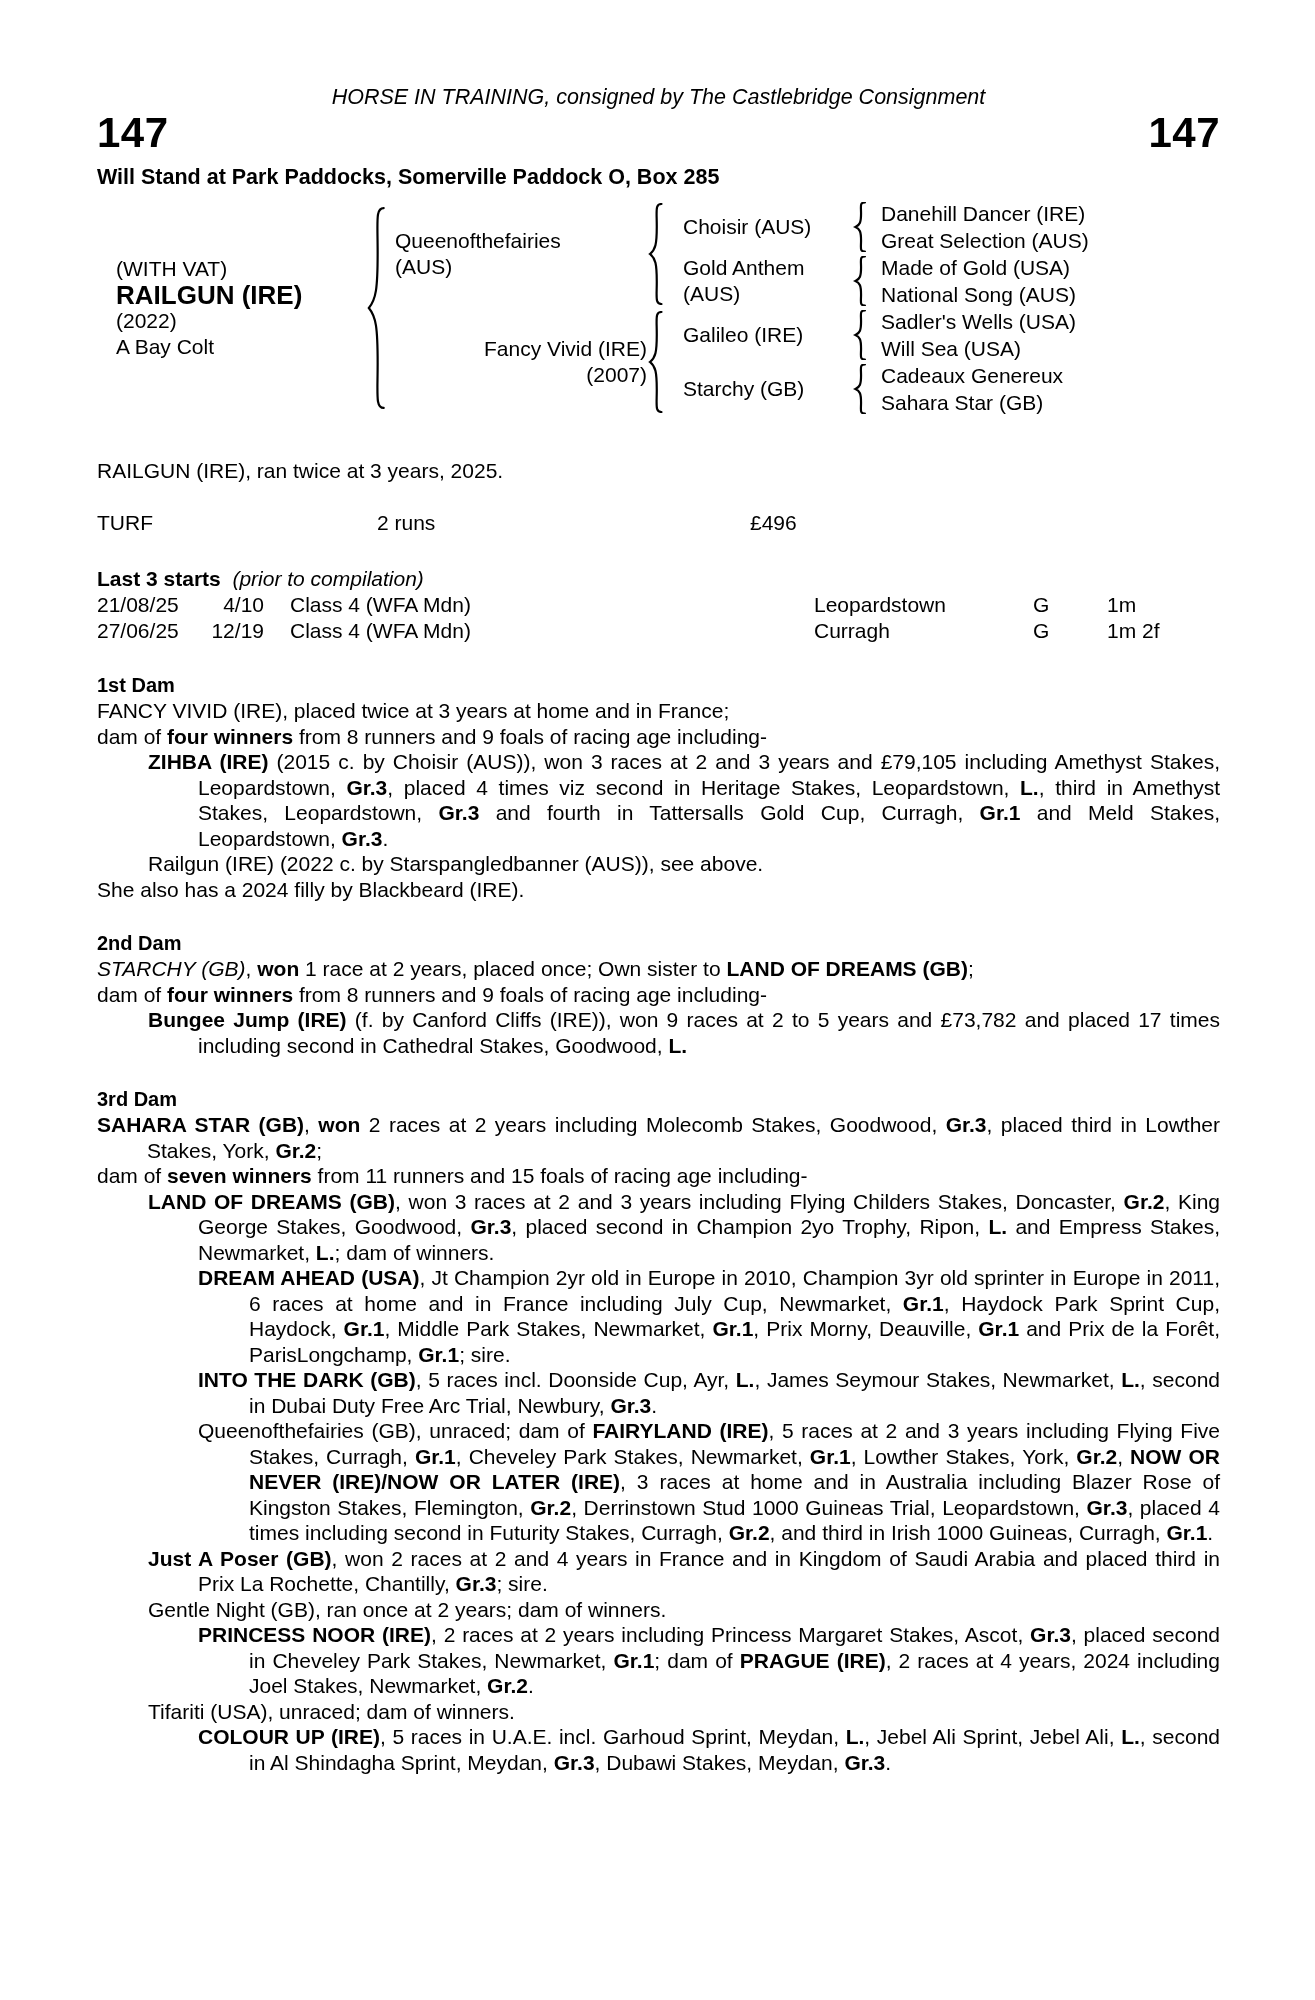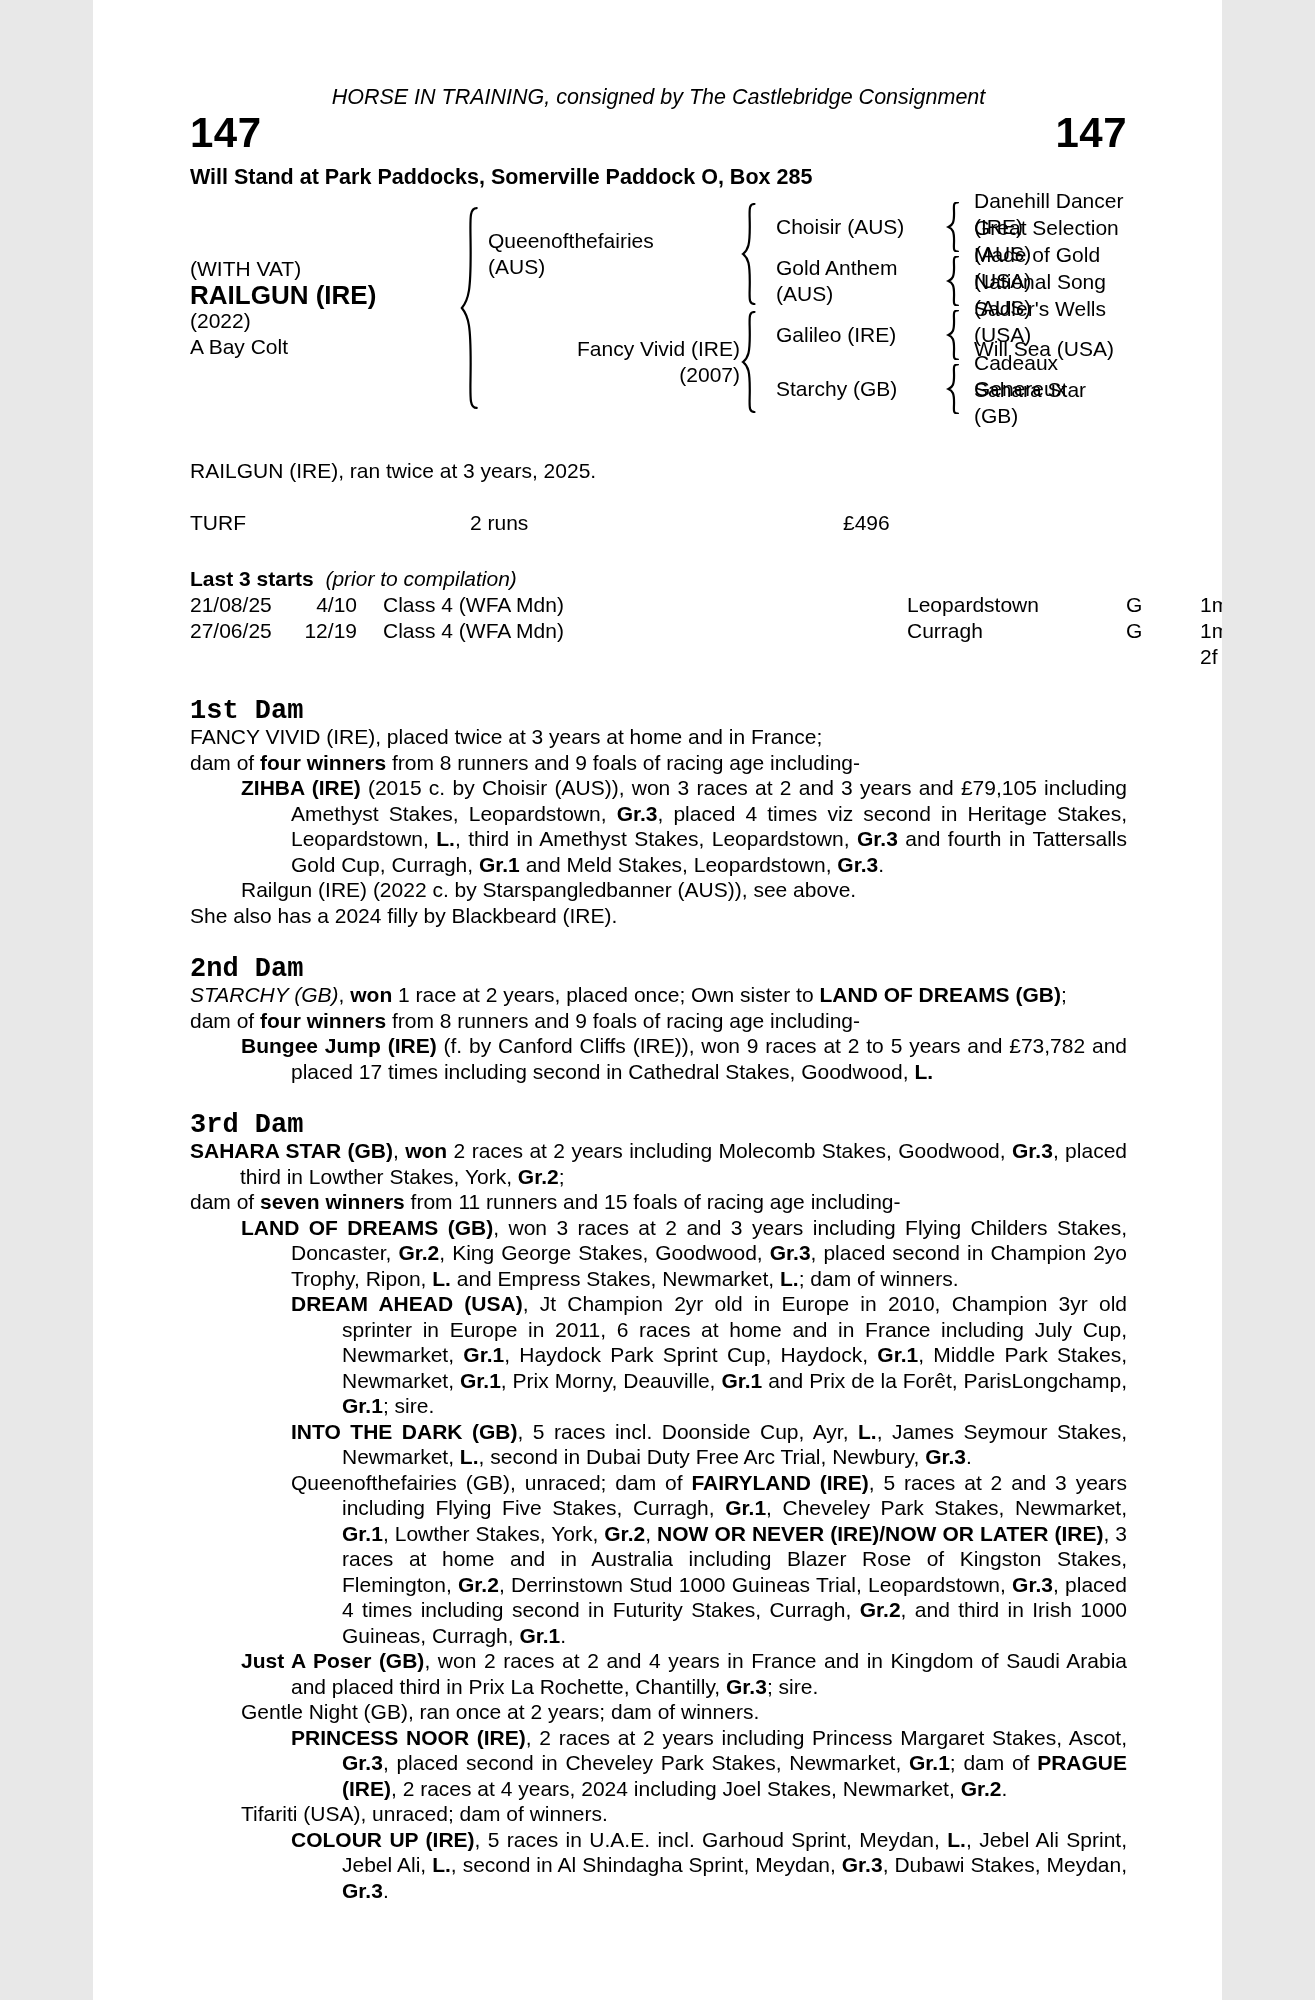--- a/index.html
+++ b/index.html
@@ -1,18 +1,18 @@
 <!DOCTYPE html>
 <html><head>
 <meta charset="utf-8">
 <style>
   html,body { margin:0; padding:0; background:#e8e8e8; }
   .page {
     position:relative;
-    width:1129px; height:2000px;
+    width:1315px; height:2000px;
     margin:0 auto;
     background:#ffffff;
     color:#000;
     font-family:"Liberation Sans", sans-serif;
     font-size:21px;
     line-height:26px;
     box-sizing:border-box;
     padding:84px 95px 0 97px;
     overflow:hidden;
   }
@@ -26,21 +26,21 @@
   .lotrow span { letter-spacing:0.5px; }
   .stand { font-weight:bold; font-size:21.5px; margin-top:10px; }
 
   
   .ped { display:grid;
          grid-template-columns:268px 30px 252px 36px 170px 28px auto;
          grid-auto-rows:27px;
          align-items:center;
          margin-top:10px; }
   .ped .cell { line-height:26px; }
-  .subject { grid-column:1; grid-row:1/9; align-self:center; }
+  .subject { grid-column:1; grid-row:1/9; align-self:center;margin-left:19px; }
   .subject .nm { font-weight:bold; font-size:26px; }
   .br-big  { grid-column:2; grid-row:1/9; }
   .sire-c  { grid-column:3; grid-row:1/5; }
   .dam-c   { grid-column:3; grid-row:5/9;text-align:right; }
   .br-s    { grid-column:4; grid-row:1/5; }
   .br-d    { grid-column:4; grid-row:5/9; }
   .gp0 { grid-column:5; grid-row:1/3; }
   .gp1 { grid-column:5; grid-row:3/5; }
   .gp2 { grid-column:5; grid-row:5/7; }
   .gp3 { grid-column:5; grid-row:7/9; }
@@ -55,21 +55,21 @@
   
   .summary { margin-top:42px; }
   .fin { display:grid; grid-template-columns:280px 373px auto; margin-top:26px; }
   .last3 { margin-top:30px; }
   .last3 .hd .lbl { font-weight:bold; }
   .last3 .hd .note { font-style:italic; }
   .startrow { display:grid; grid-template-columns:110px 57px 26px 524px 219px 74px auto; }
   .startrow .pos { text-align:right; }
 
   
-  .dam-h { font-weight:bold; margin:28px 0 0 0; font-size:27px;font-family:Liberation Mono, monospace; }
+  .dam-h { font-weight:bold; margin:28px 0 0 0; font-size:20px; }
   .sec p { margin:0; text-align:justify; line-height:25.5px; }
   .i0 { padding-left:50px;  text-indent:-50px; }
   .i1 { padding-left:101px; text-indent:-50px; }
   .i2 { padding-left:152px; text-indent:-51px; }
 </style>
 </head>
 <body>
 
 <div class="page">
 

